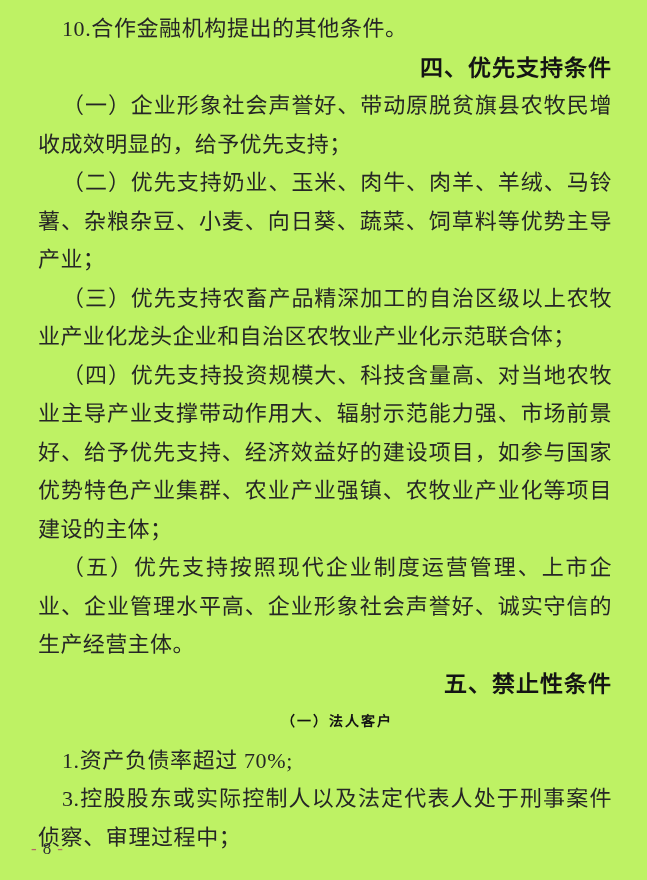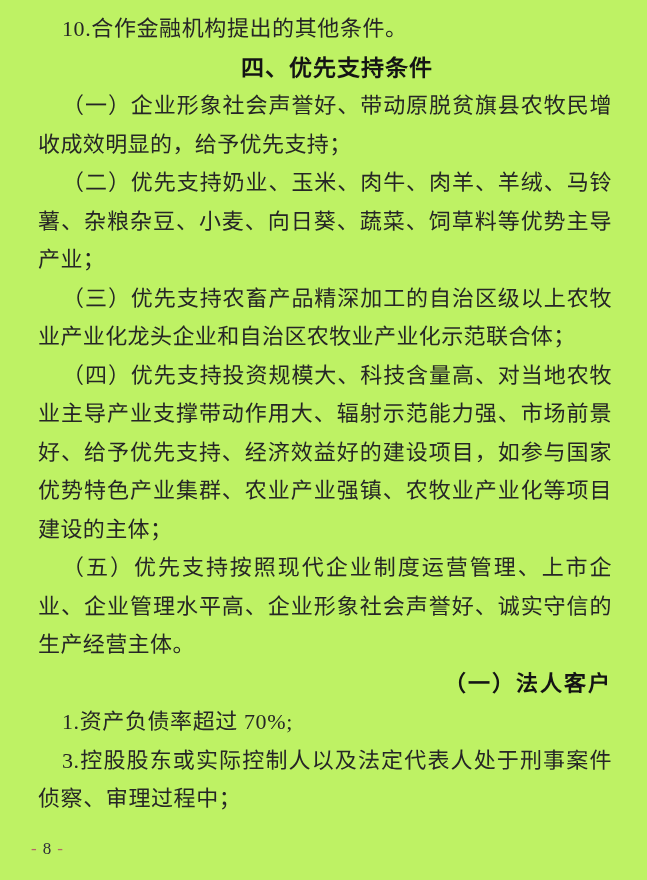--- a/index.html
+++ b/index.html
@@ -39,29 +39,29 @@
   }
   .item {
     letter-spacing: 0.6px;
   }
   .heading {
     font-family: "Liberation Sans", "DejaVu Sans", sans-serif;
     font-weight: 700;
     font-size: 23px;
     color: #141414;
     letter-spacing: 1px;
-    text-align: center;
+    text-align: right;
   }
   .subheading {
     font-family: "Liberation Serif", "DejaVu Serif", serif;
     font-weight: 700;
-    font-size: 22px;
+    font-size: 14px;
     color: #141414;
     letter-spacing: 2px;
-    text-align: right;
+    text-align: center;
   }
   .footer {
     position: absolute;
     left: 27px;
     bottom: 21px;
     font-size: 17px;
     letter-spacing: 2px;
     color: #30303a;
   }
   .footer .dash {
@@ -77,20 +77,21 @@
 
 <div class="page">
   <div class="doc">
     <p class="item">10.合作金融机构提出的其他条件。</p>
     <h2 class="heading">四、优先支持条件</h2>
     <p class="para">（一）企业形象社会声誉好、带动原脱贫旗县农牧民增收成效明显的，给予优先支持；</p>
     <p class="para">（二）优先支持奶业、玉米、肉牛、肉羊、羊绒、马铃薯、杂粮杂豆、小麦、向日葵、蔬菜、饲草料等优势主导产业；</p>
     <p class="para">（三）优先支持农畜产品精深加工的自治区级以上农牧业产业化龙头企业和自治区农牧业产业化示范联合体；</p>
     <p class="para">（四）优先支持投资规模大、科技含量高、对当地农牧业主导产业支撑带动作用大、辐射示范能力强、市场前景好、给予优先支持、经济效益好的建设项目，如参与国家优势特色产业集群、农业产业强镇、农牧业产业化等项目建设的主体；</p>
     <p class="para">（五）优先支持按照现代企业制度运营管理、上市企业、企业管理水平高、企业形象社会声誉好、诚实守信的生产经营主体。</p>
+    <h2 class="heading">五、禁止性条件</h2>
     <h3 class="subheading">（一）法人客户</h3>
     <p class="item">1.资产负债率超过 70%;</p>
     <p class="item">3.控股股东或实际控制人以及法定代表人处于刑事案件侦察、审理过程中；</p>
   </div>
 
   <div class="footer">
     <span class="dash">-</span><span class="num">8</span><span class="dash">-</span>
   </div>
 </div>
 

